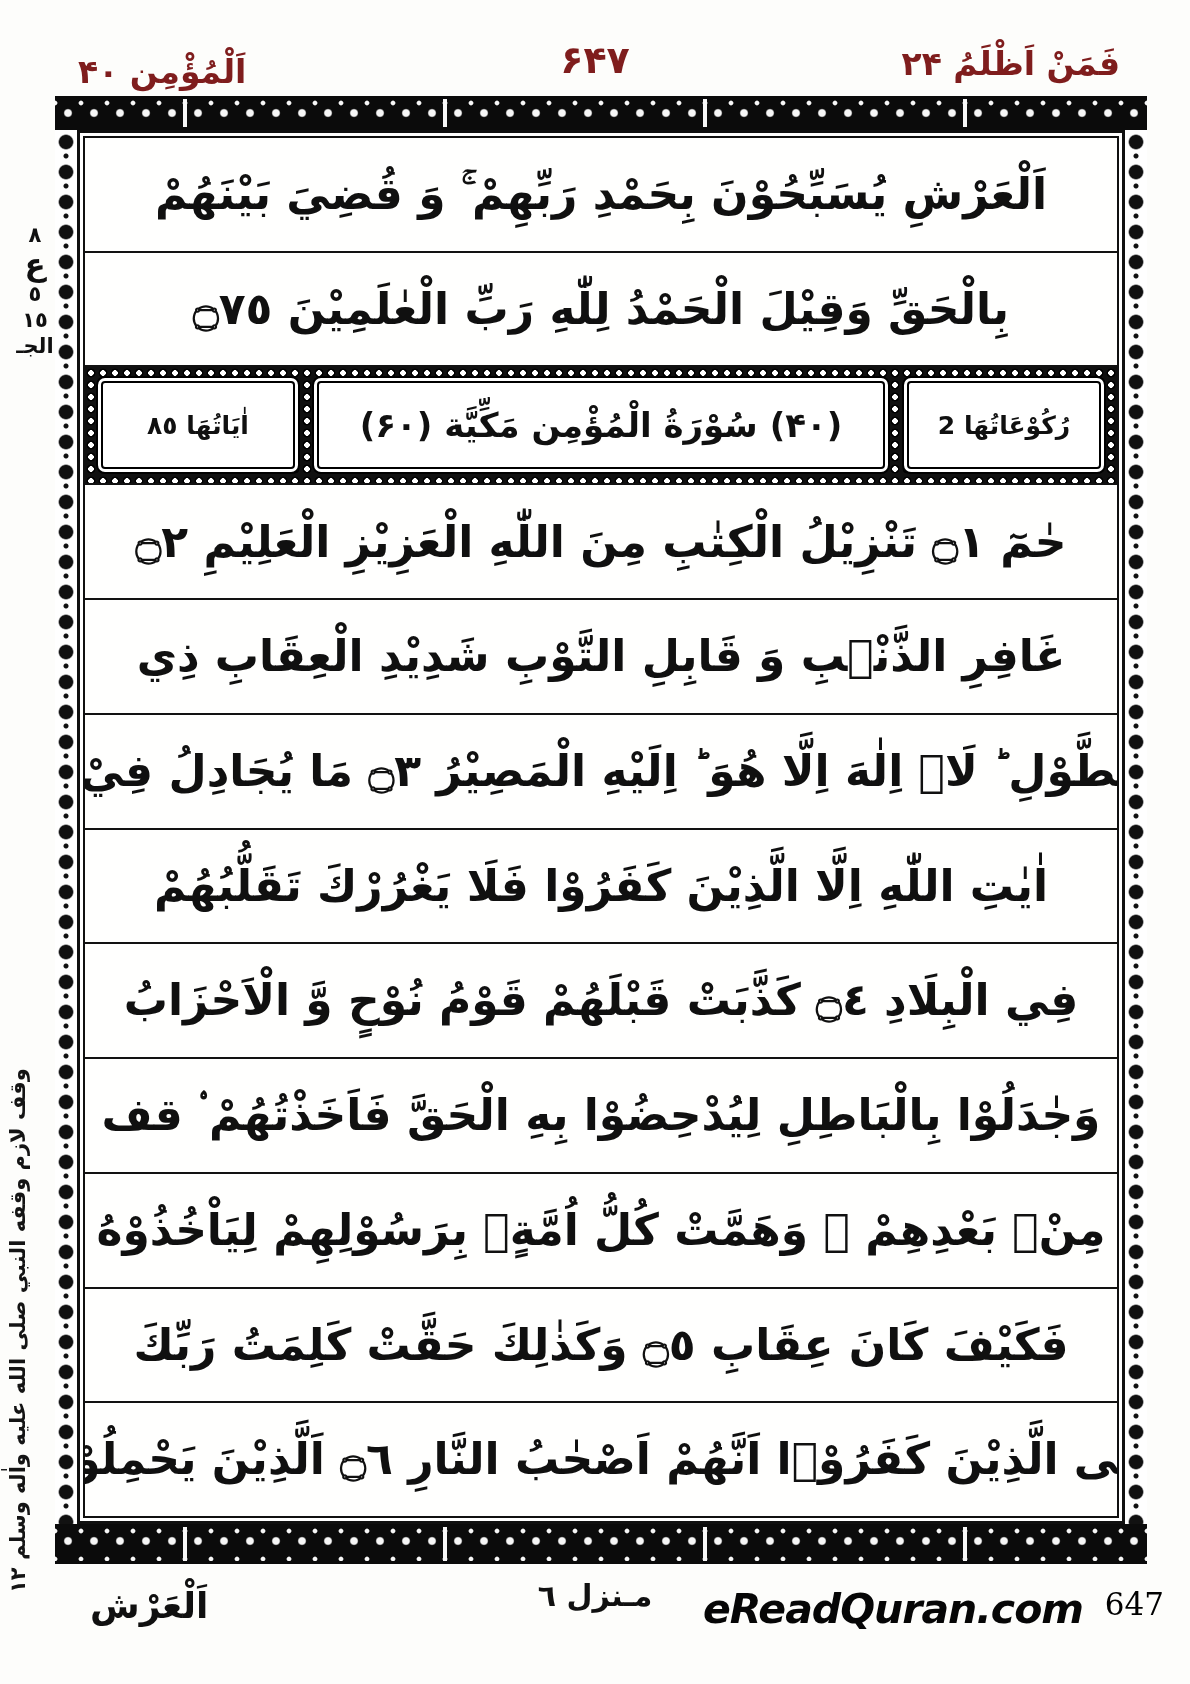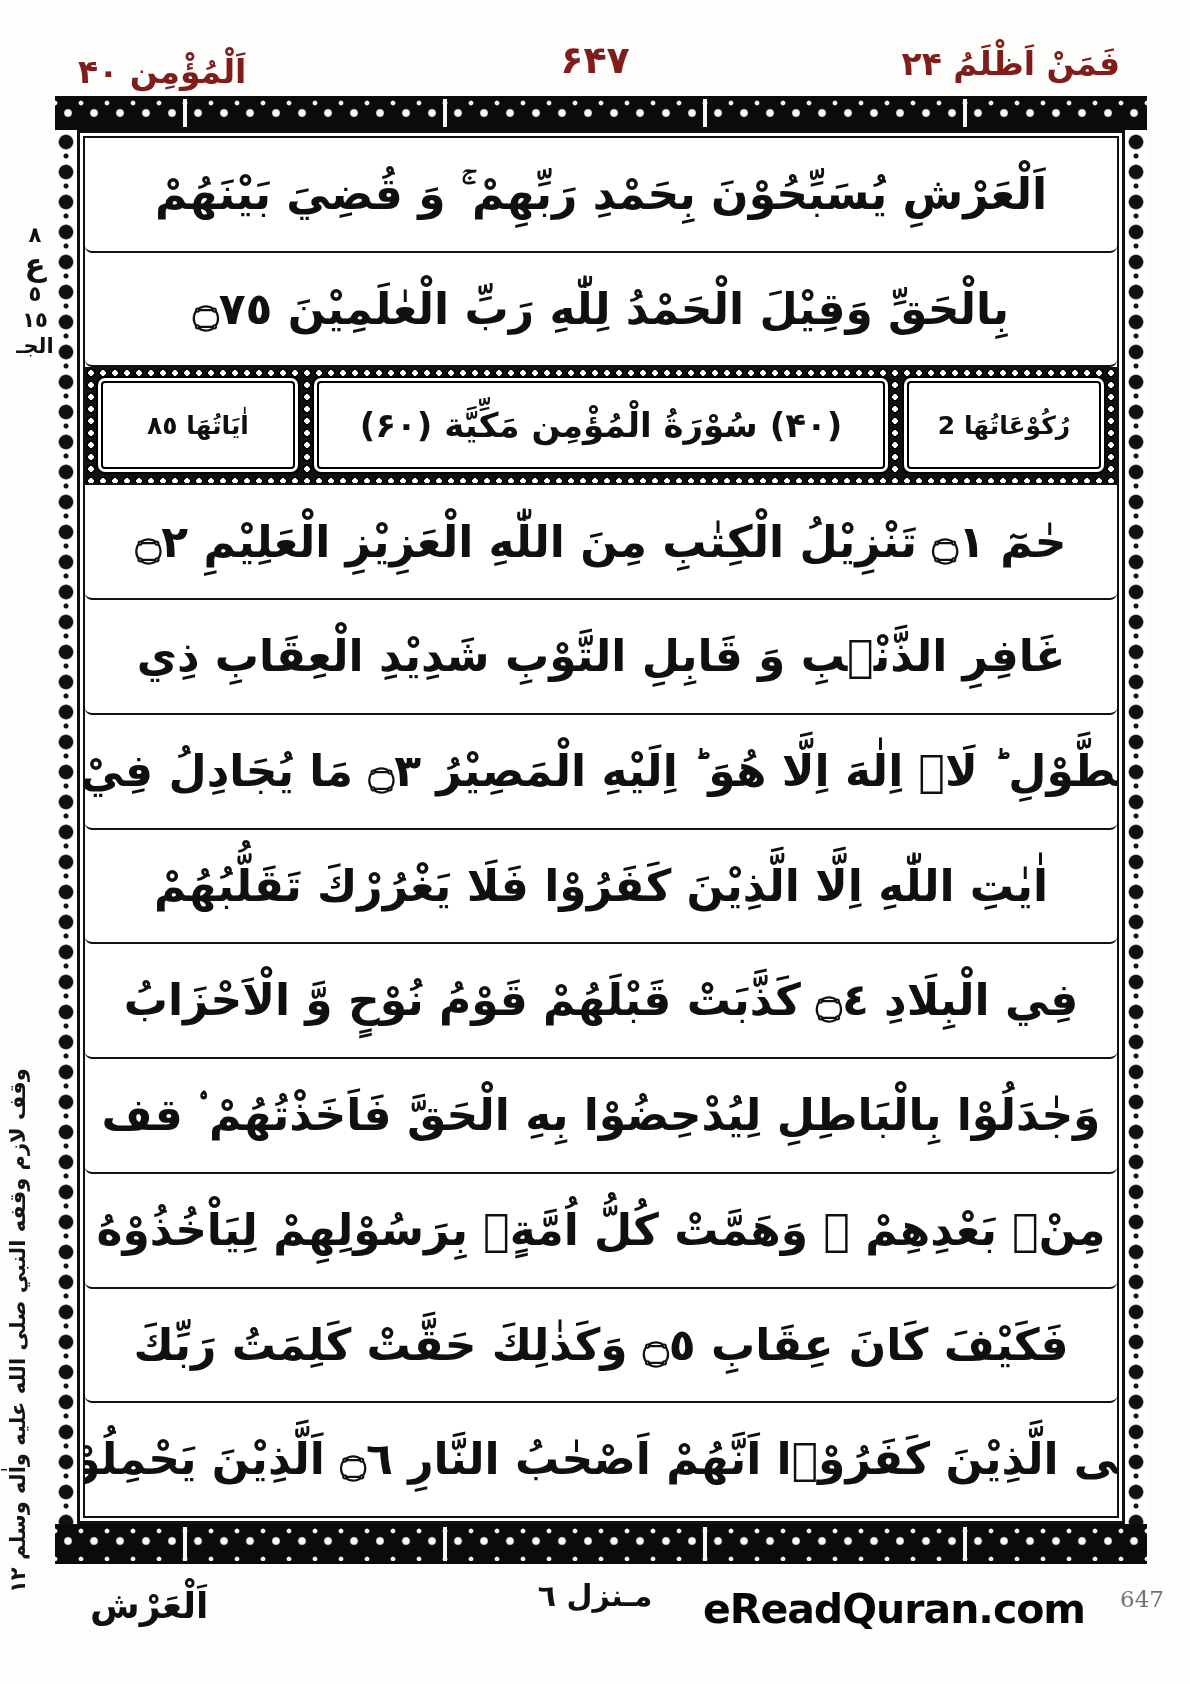--- a/index.html
+++ b/index.html
@@ -55,21 +55,21 @@
     padding:5px;
   }
 
   
   .row{
     border-bottom:2px solid #121212;
     display:flex;align-items:center;justify-content:center;
     overflow:hidden;position:relative;
   }
   .row:last-child{border-bottom:none;}
-  .row.qtext{flex:1 1 0;border-radius:7px;}
+  .row.qtext{flex:1 1 0;}
   .qline{
     direction:rtl;white-space:nowrap;
     font-size:44px;font-weight:700;line-height:1.15;
     padding:0 10px;letter-spacing:0;
   }
 
   
   .row.surah{
     flex:0 0 96px;
     background-color:#101010;
@@ -115,22 +115,22 @@
   .margin-note{
     position:absolute;left:6px;top:1068px;height:400px;
     writing-mode:vertical-rl;transform:rotate(180deg);
     direction:rtl;font-size:21px;font-weight:700;white-space:nowrap;
     color:#141414;
   }
 
   
   .foot-catch{position:absolute;left:90px;top:1585px;font-size:36px;font-weight:700;direction:rtl;}
   .foot-manzil{position:absolute;left:50%;transform:translateX(-50%);top:1578px;font-size:30px;font-weight:700;direction:rtl;}
-  .foot-site{position:absolute;left:703px;top:1585px;font-size:41px;font-weight:700;letter-spacing:-1px;color:#060606;}
-  .foot-page{position:absolute;right:26px;top:1586px;font-size:23px;color:#737373;font-family:"DejaVu Serif", serif;}
+  .foot-site{position:absolute;left:703px;top:1585px;font-size:41px;font-weight:700;letter-spacing:-1px;color:#060606;font-style:italic;}
+  .foot-page{position:absolute;right:26px;top:1586px;font-size:31px;color:#000000;font-family:"DejaVu Serif", serif;}
 </style>
 </head>
 <body>
 
 <div class="page">
 
   <div class="hdr hdr-right">فَمَنْ اَظْلَمُ ۲۴</div>
   <div class="hdr hdr-center">۶۴۷</div>
   <div class="hdr hdr-left">اَلْمُؤْمِن ۴۰</div>
 

